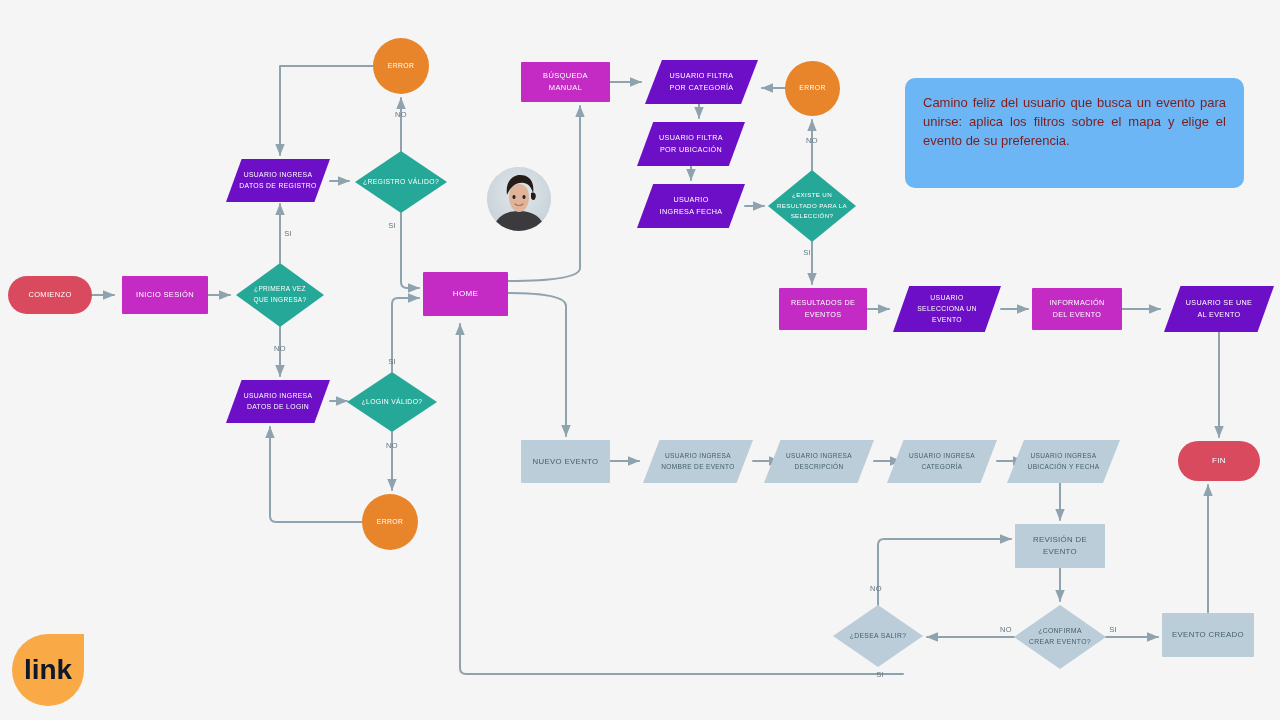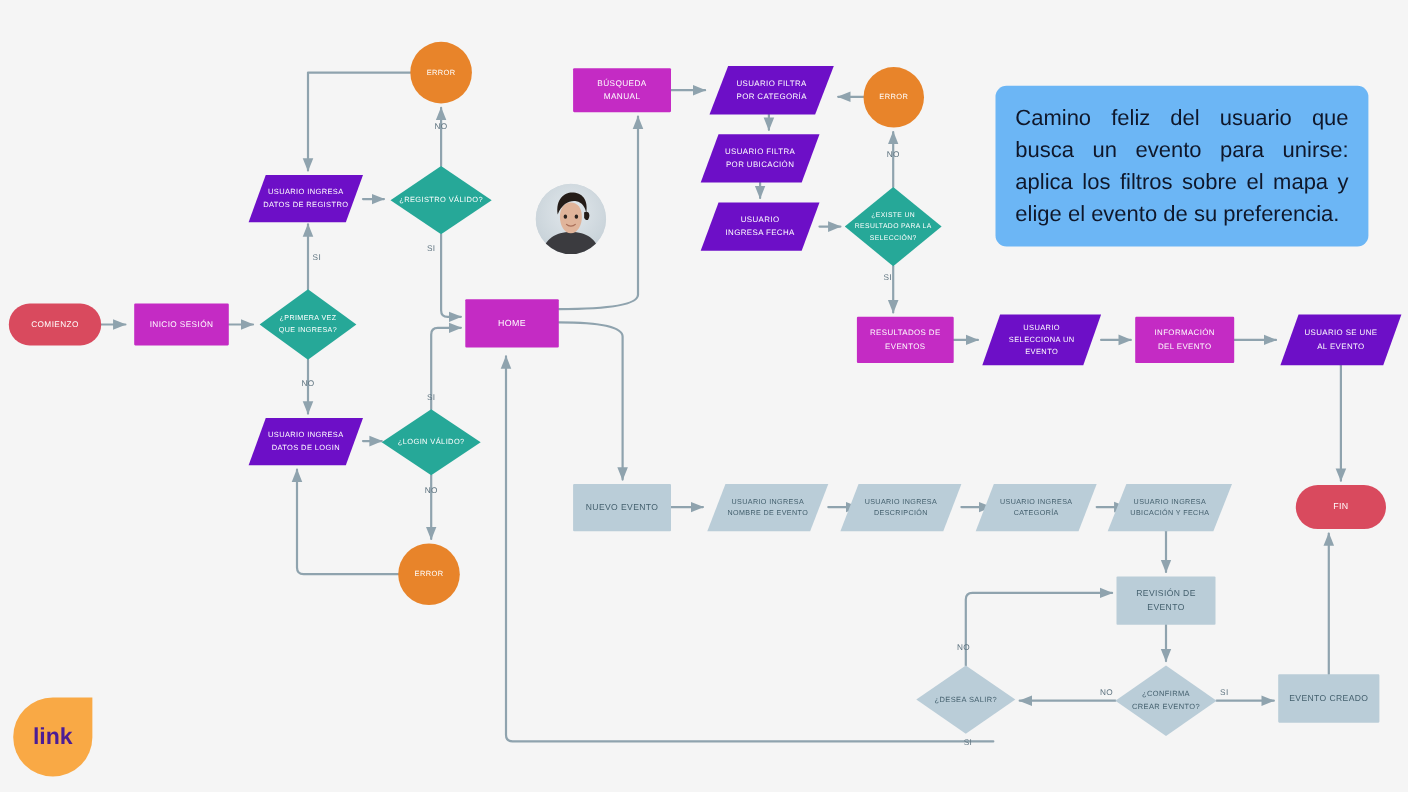--- a/index.html
+++ b/index.html
@@ -39,44 +39,44 @@
     fill: none;
     stroke: #8fa3ae;
     stroke-width: 2;
     stroke-linecap: round;
     stroke-linejoin: round;
   }
   .callout {
     position: absolute;
     background: #6cb6f5;
     border-radius: 10px;
-    color: #0f172a;
-    font-family: "Liberation Sans", sans-serif;
-    font-size: 20px;
+    color: #7f1d1d;
+    font-family: "Liberation Sans", sans-serif;
+    font-size: 13px;
     line-height: 1.45;
     text-align: justify;
     padding: 16px 18px 14px 18px;
     box-sizing: border-box;
   }
   .avatar {
     position: absolute;
     border-radius: 50%;
     overflow: hidden;
     background: #cdd6dc;
   }
   .link-badge {
     position: absolute;
     background: #f9a945;
     border-radius: 50% 0 50% 50%;
     display: flex;
     align-items: center;
     justify-content: center;
-    color: #4c1d95;
-    font-family: "Liberation Sans", sans-serif;
-    font-size: 21px;
+    color: #0f172a;
+    font-family: "Liberation Sans", sans-serif;
+    font-size: 28px;
     font-weight: bold;
   }
 </style>
 </head>
 <body>
 
 <svg id="canvas" viewBox="0 0 1280 720">
   <defs>
     <marker id="arrowhead" markerWidth="7" markerHeight="7" refX="5.6" refY="3" orient="auto" markerUnits="strokeWidth">
       <path d="M 0,0.6 L 6,3 L 0,5.4 z" fill="#8fa3ae"></path>

